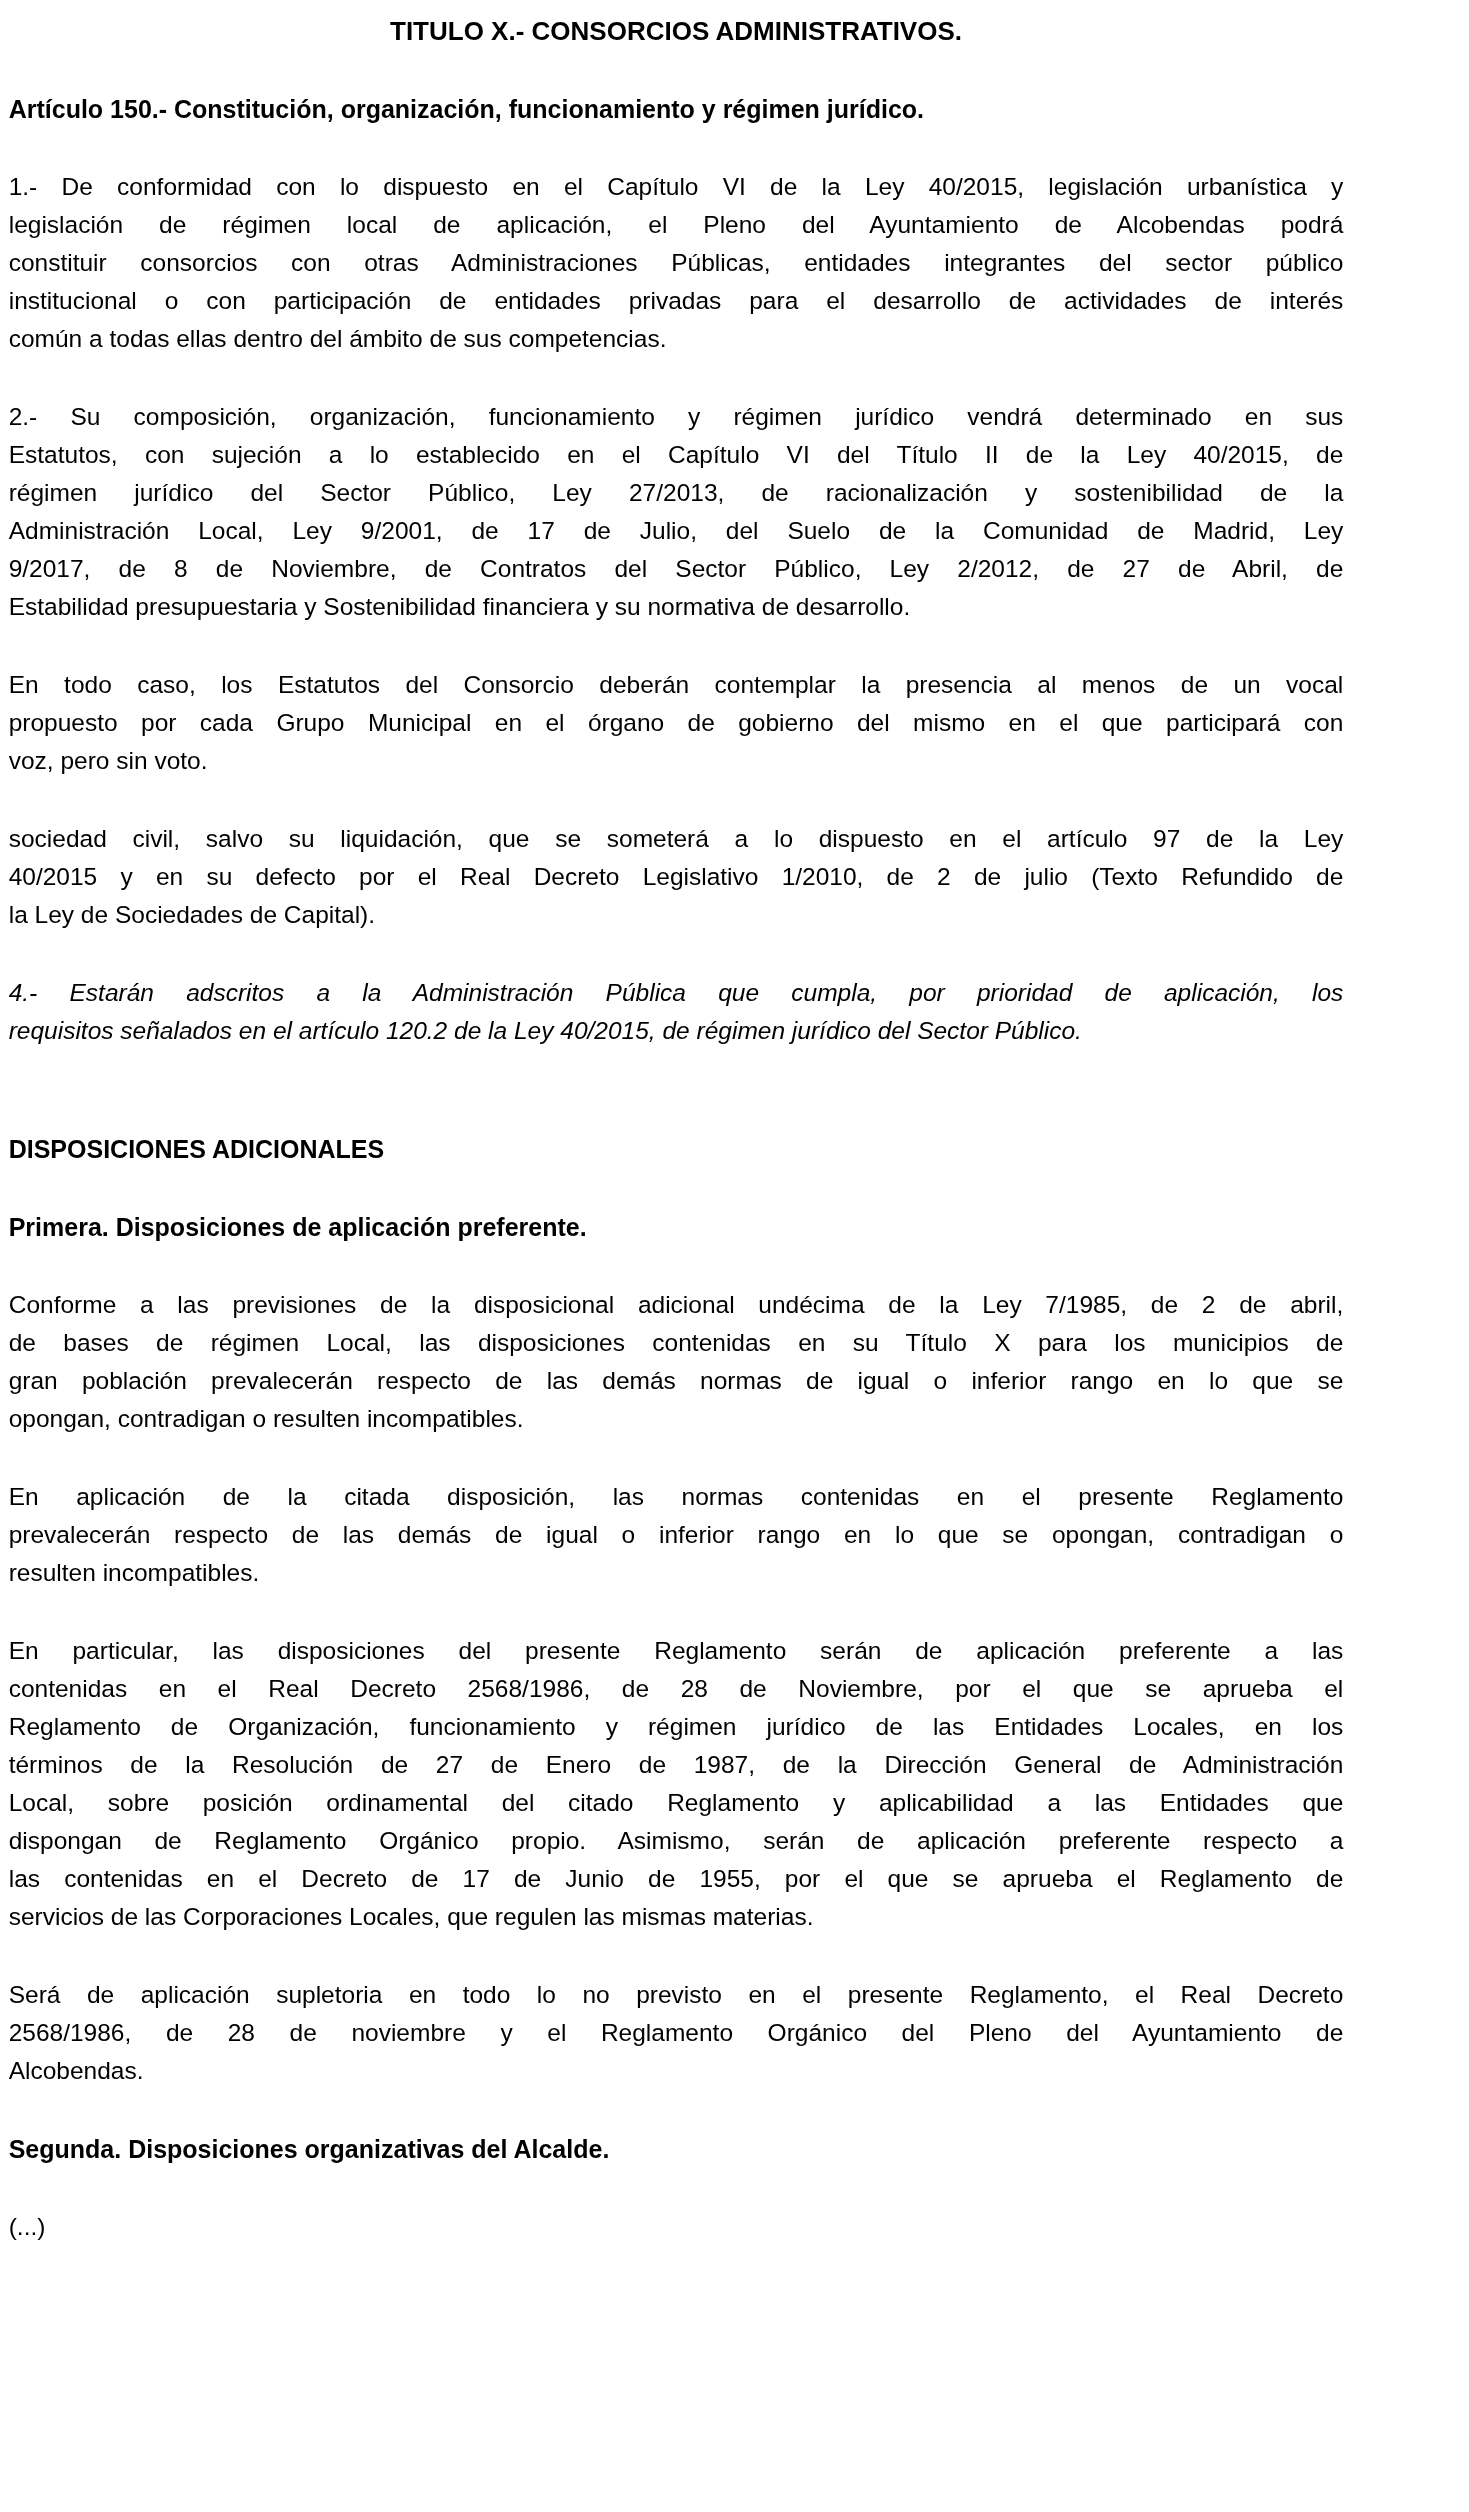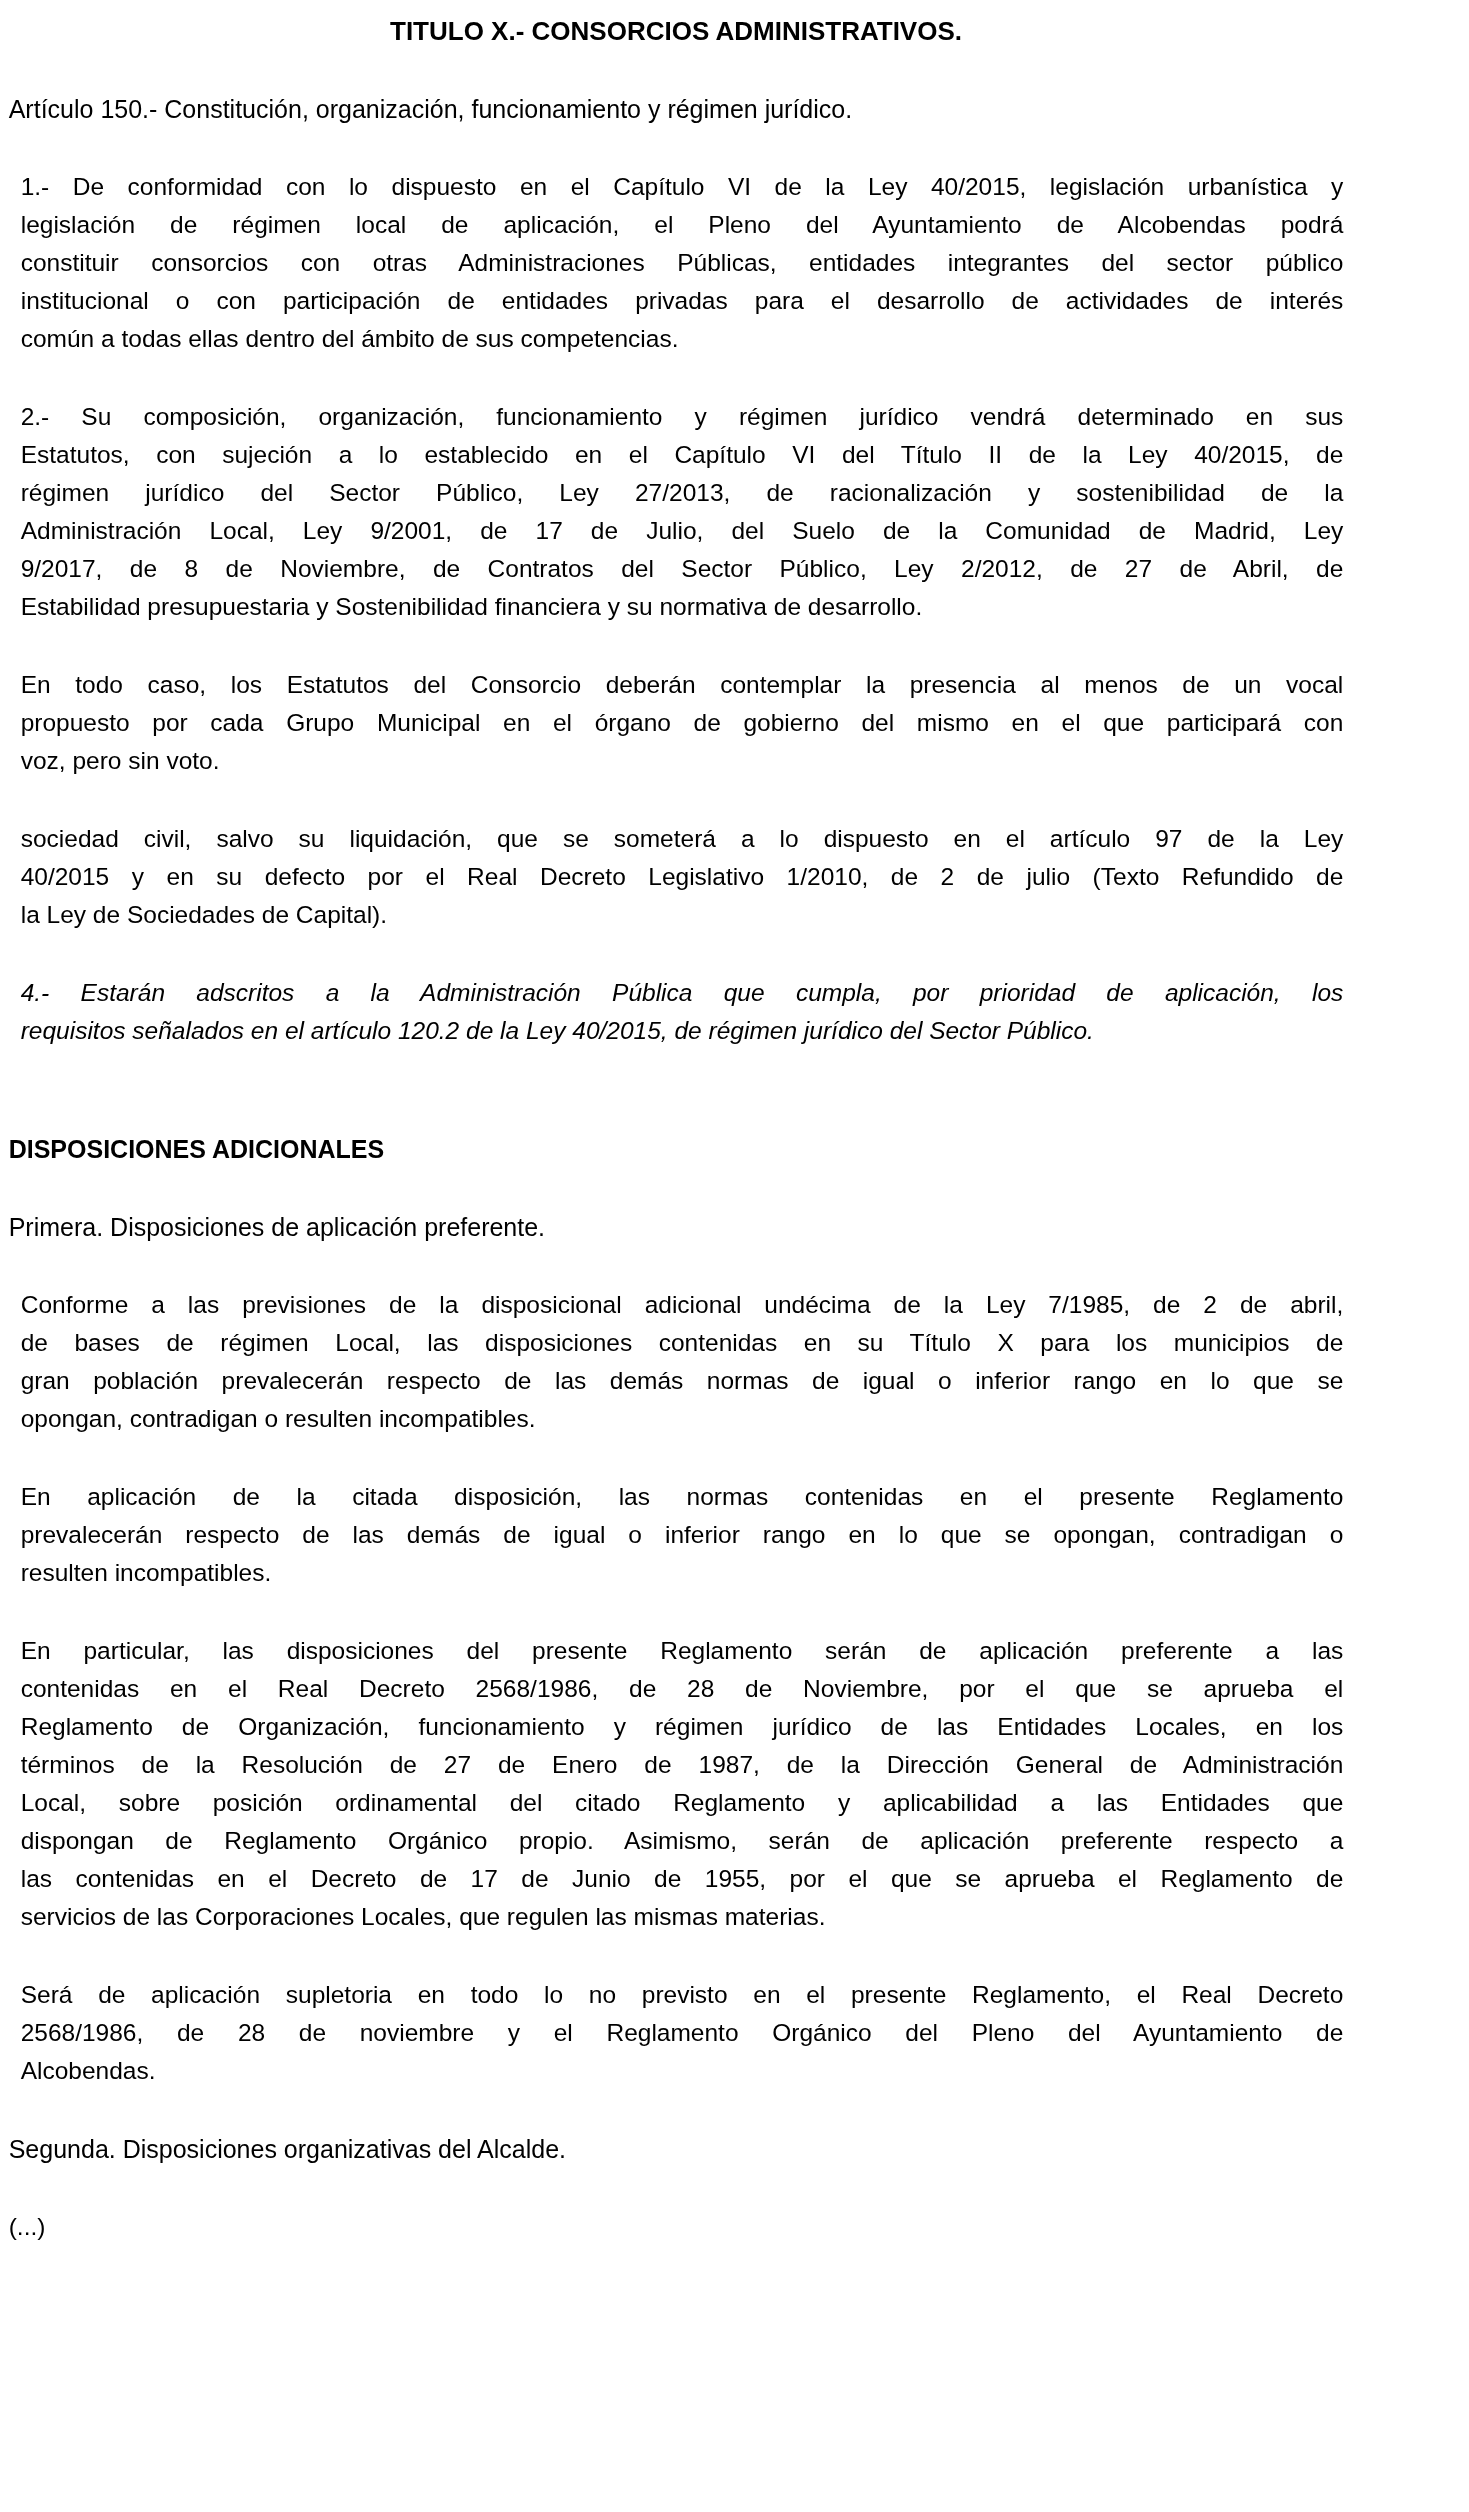--- a/index.html
+++ b/index.html
@@ -22,33 +22,33 @@
   .doc-title {
     margin: 0 0 40px 0;
     font-size: 26px;
     font-weight: bold;
     text-align: center;
     line-height: 38px;
   }
   .section-heading {
     margin: 0 0 40px 0;
     font-size: 25px;
-    font-weight: normal;
+    font-weight: bold;
     text-align: left;
     line-height: 38px;
   }
   .center-heading {
     margin: 0 0 40px 0;
     font-size: 25px;
     font-weight: bold;
     text-align: left;
     line-height: 38px;
   }
   .para {
-    margin: 0 0 40px 12px;
+    margin: 0 0 40px 0;
   }
   .para.gap-large {
     margin-bottom: 80px;
     font-style: italic;
   }
   .line {
     text-align: justify;
     text-align-last: justify;
     white-space: normal;
   }

